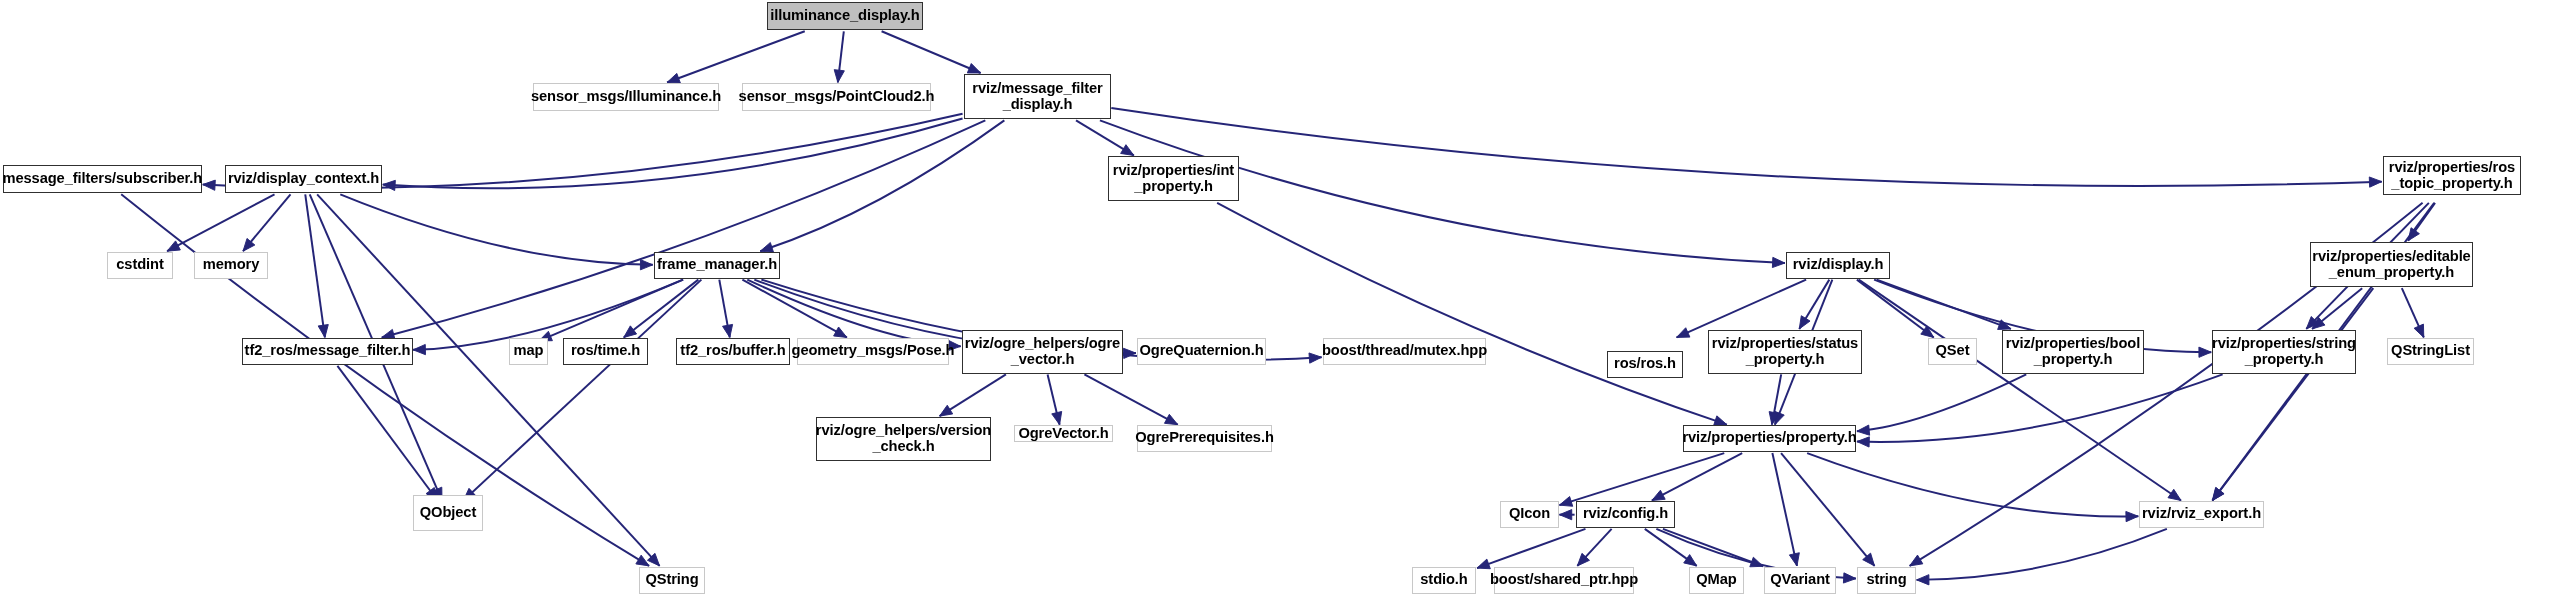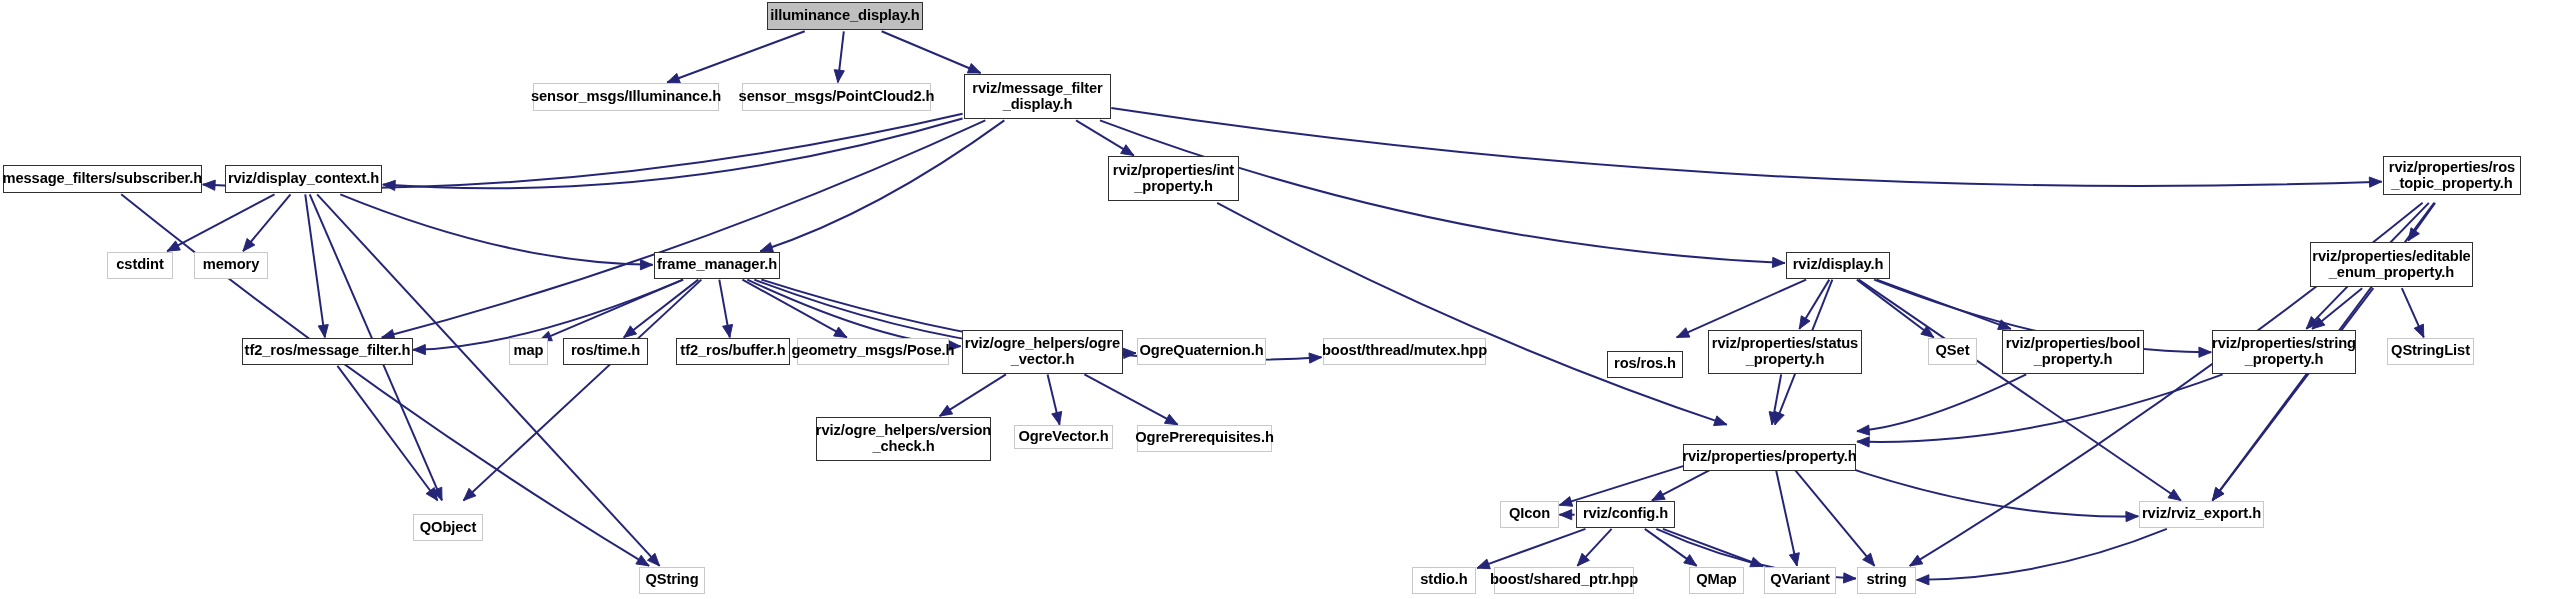--- a/index.html
+++ b/index.html
@@ -222,24 +222,24 @@
       <div class="gnode strong" style="left: 1708px; top: 330px; width: 154px; height: 44px;"><span class="lbl">rviz/properties/status
 _property.h</span></div>
       <div class="gnode " style="left: 1928px; top: 338px; width: 49px; height: 26.5px;"><span class="lbl">QSet</span></div>
       <div class="gnode strong" style="left: 2002px; top: 330px; width: 142px; height: 44px;"><span class="lbl">rviz/properties/bool
 _property.h</span></div>
       <div class="gnode strong" style="left: 2212px; top: 330px; width: 144px; height: 44px;"><span class="lbl">rviz/properties/string
 _property.h</span></div>
       <div class="gnode " style="left: 2387px; top: 338px; width: 87px; height: 26.5px;"><span class="lbl">QStringList</span></div>
       <div class="gnode strong" style="left: 816px; top: 417px; width: 175px; height: 44px;"><span class="lbl">rviz/ogre_helpers/version
 _check.h</span></div>
-      <div class="gnode " style="left: 1014px; top: 425px; width: 99px; height: 24px;"><span class="lbl">OgreVector.h</span></div>
+      <div class="gnode " style="left: 1014px; top: 425px; width: 99px; height: 17px;"><span class="lbl">OgreVector.h</span></div>
       <div class="gnode " style="left: 1137px; top: 425px; width: 135px; height: 26.5px;"><span class="lbl">OgrePrerequisites.h</span></div>
-      <div class="gnode strong" style="left: 1683px; top: 425px; width: 173px; height: 26.5px; margin-top: 19px;"><span class="lbl">rviz/properties/property.h</span></div>
-      <div class="gnode " style="left: 413px; top: 514px; width: 70px; height: 27px;"><span class="lbl">QObject</span></div>
+      <div class="gnode strong" style="left: 1683px; top: 425px; width: 173px; height: 26.5px;"><span class="lbl">rviz/properties/property.h</span></div>
+      <div class="gnode " style="left: 413px; top: 495px; width: 70px; height: 36px;"><span class="lbl">QObject</span></div>
       <div class="gnode " style="left: 1500px; top: 501px; width: 59px; height: 26.5px;"><span class="lbl">QIcon</span></div>
       <div class="gnode strong" style="left: 1576px; top: 501px; width: 99px; height: 26.5px;"><span class="lbl">rviz/config.h</span></div>
       <div class="gnode " style="left: 2139px; top: 501px; width: 125px; height: 26.5px;"><span class="lbl">rviz/rviz_export.h</span></div>
       <div class="gnode " style="left: 639px; top: 567px; width: 66px; height: 26.5px;"><span class="lbl">QString</span></div>
       <div class="gnode " style="left: 1412px; top: 567px; width: 64px; height: 26.5px;"><span class="lbl">stdio.h</span></div>
       <div class="gnode " style="left: 1494px; top: 567px; width: 140px; height: 26.5px;"><span class="lbl">boost/shared_ptr.hpp</span></div>
       <div class="gnode " style="left: 1689px; top: 567px; width: 55px; height: 26.5px;"><span class="lbl">QMap</span></div>
       <div class="gnode " style="left: 1764px; top: 567px; width: 72px; height: 26.5px;"><span class="lbl">QVariant</span></div>
       <div class="gnode " style="left: 1857px; top: 567px; width: 59px; height: 26.5px;"><span class="lbl">string</span></div>
     </div>

